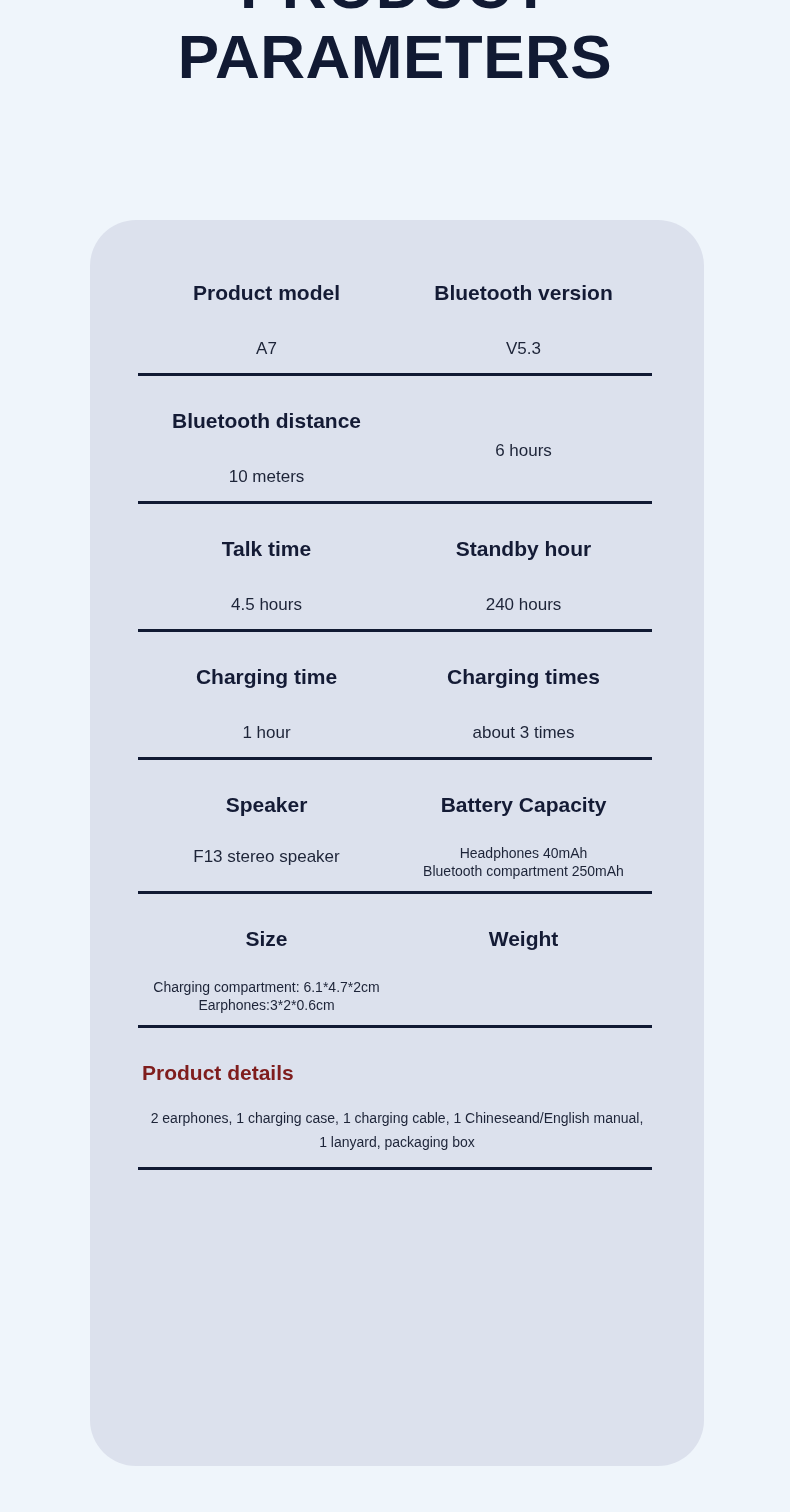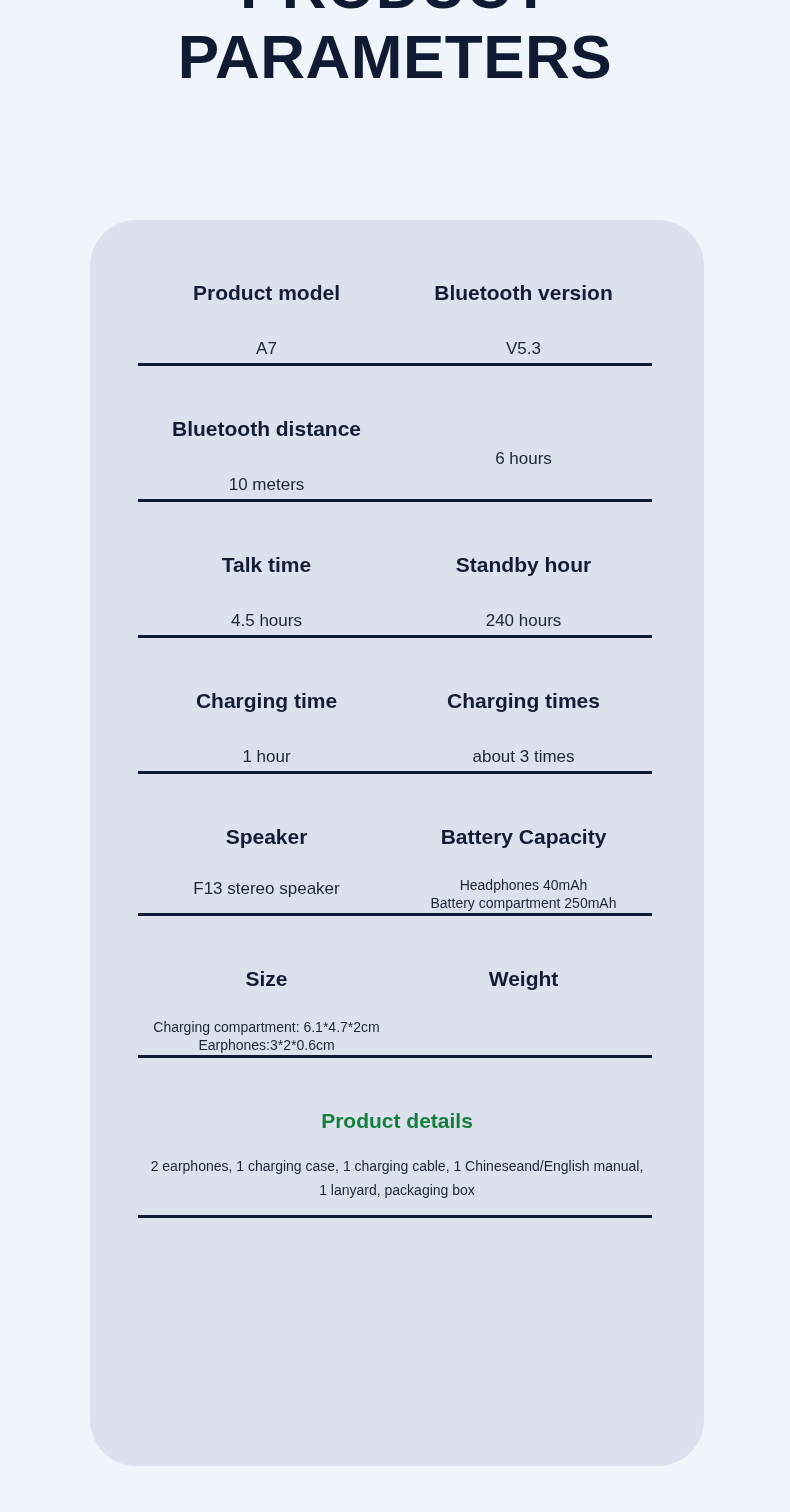--- a/index.html
+++ b/index.html
@@ -49,22 +49,22 @@
   .rows {
     position: absolute;
     left: 48px;
     top: 60px;
     width: 514px;
   }
 
   
   .row {
     position: relative;
-    padding-bottom: 4px;
-    margin-bottom: 50px;
+    padding-bottom: 14px;
+    margin-bottom: 32px;
   }
 
   .row:last-child { margin-bottom: 0; }
 
   .row-cells {
     display: flex;
     width: 100%;
   }
 
   .cell {
@@ -114,22 +114,22 @@
   
   .details-row {
     position: relative;
     padding-bottom: 16px;
   }
 
   .details-title {
     font-size: 21px;
     font-weight: 700;
     line-height: 26px;
-    color: #15803d;
-    text-align: center;
+    color: #7f1d1d;
+    text-align: left;
     padding-left: 4px;
   }
 
   .details-text {
     margin-top: 20px;
     font-size: 14px;
     line-height: 24px;
     font-weight: 400;
     color: #1d2438;
     text-align: center;
@@ -207,21 +207,21 @@
     <div class="row row-media">
       <div class="row-cells">
         <div class="cell">
           <div class="cell-label">Speaker</div>
           <div class="cell-value">F13 stereo speaker</div>
         </div>
         <div class="cell">
           <div class="cell-label">Battery Capacity</div>
           <div class="cell-value small">
             <span class="vline">Headphones 40mAh</span>
-            <span class="vline">Battery compartment 250mAh</span>
+            <span class="vline">Bluetooth compartment 250mAh</span>
           </div>
         </div>
       </div>
       <div class="divider"></div>
     </div>
 
     <div class="row row-media">
       <div class="row-cells">
         <div class="cell">
           <div class="cell-label">Size</div>

